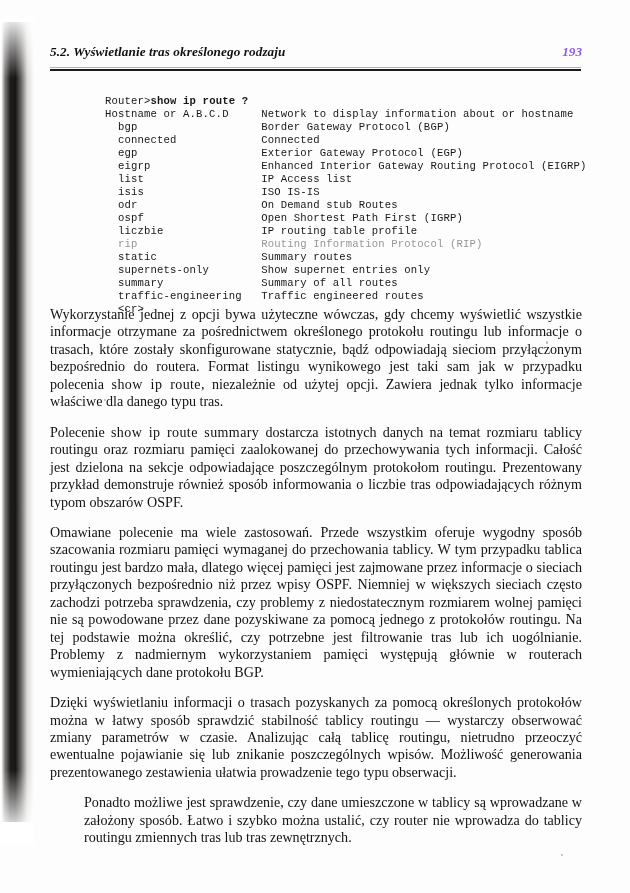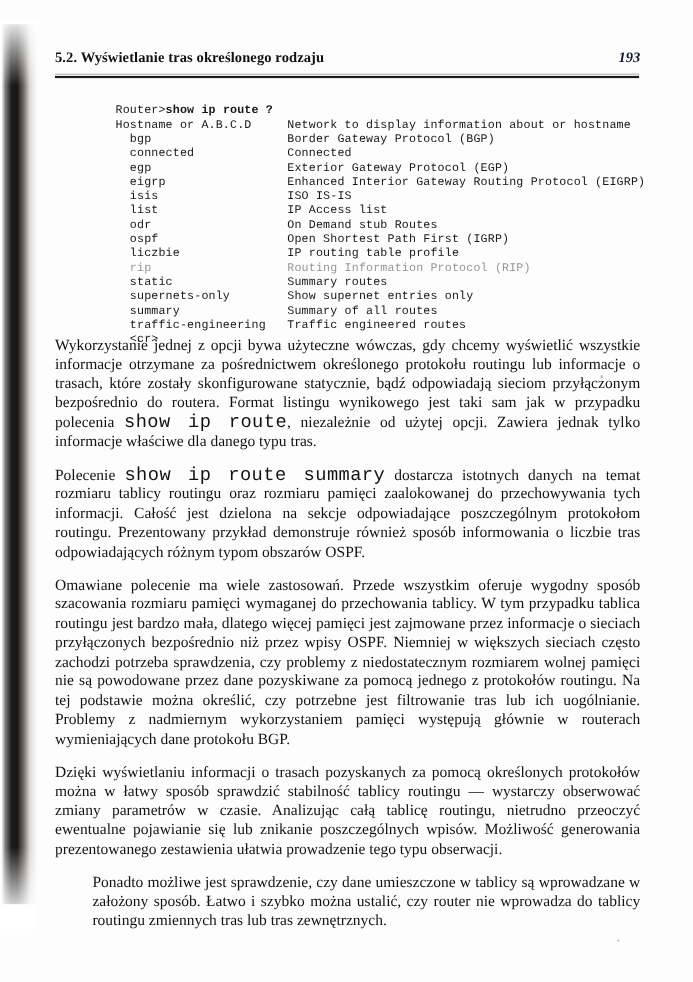--- a/index.html
+++ b/index.html
@@ -82,31 +82,32 @@
     position: absolute;
     left: 0;
     top: 44px;
     width: 532px;
     display: flex;
     align-items: baseline;
     justify-content: space-between;
   }
   .running-head .rh-title {
     font-family: "Liberation Serif", serif;
+    font-style: italic;
     font-weight: bold;
     font-size: 13.2px;
     letter-spacing: 0.1px;
     color: #111;
   }
   .running-head .rh-page {
     font-family: "Liberation Serif", serif;
     font-style: italic;
     font-weight: bold;
     font-size: 13.2px;
-    color: #0f172a;
+    color: #8b5cf6;
   }
   .head-rule {
     position: absolute;
     left: 0;
     top: 69px;
     width: 531px;
     height: 2px;
     background: #1c1c1c;
   }
   .head-rule::after {
@@ -147,22 +148,22 @@
     font-family: "Liberation Serif", serif;
     font-size: 14.1px;
     line-height: 17.45px;
     text-align: justify;
     color: #121212;
     hyphens: manual;
   }
   .body-text p { margin: 0 0 13px 0; }
   .body-text p:last-child { margin-bottom: 0; margin-left: 34px; }
   .mono {
-    font-family: Liberation Mono, monospace;
-    font-size: 17px;
+    font-family: Liberation Serif, serif;
+    font-size: 14px;
     letter-spacing: 0.4px;
   }
 </style>
 </head>
 <body>
 
 <div class="page-scan"></div>
 <div class="binding-shadow"></div>
 <div class="binding-shadow fade-top"></div>
 <div class="binding-shadow fade-bottom"></div>
@@ -177,22 +178,22 @@
     <span class="rh-page">193</span>
   </div>
   <div class="head-rule"></div>
 
   <pre class="listing" id="listing"><span class="row"><span>Router&gt;</span><b>show ip route ?</b>
 </span><span class="row"><span>Hostname or A.B.C.D     </span><span>Network to display information about or hostname</span>
 </span><span class="row"><span>  bgp                   </span><span>Border Gateway Protocol (BGP)</span>
 </span><span class="row"><span>  connected             </span><span>Connected</span>
 </span><span class="row"><span>  egp                   </span><span>Exterior Gateway Protocol (EGP)</span>
 </span><span class="row"><span>  eigrp                 </span><span>Enhanced Interior Gateway Routing Protocol (EIGRP)</span>
+</span><span class="row"><span>  list                  </span><span>IP Access list</span>
 </span><span class="row"><span>  isis                  </span><span>ISO IS-IS</span>
-</span><span class="row"><span>  list                  </span><span>IP Access list</span>
 </span><span class="row"><span>  odr                   </span><span>On Demand stub Routes</span>
 </span><span class="row"><span>  ospf                  </span><span>Open Shortest Path First (IGRP)</span>
 </span><span class="row"><span>  liczbie               </span><span>IP routing table profile</span>
 </span><span class="row faded"><span>  rip                   </span><span>Routing Information Protocol (RIP)</span>
 </span><span class="row"><span>  static                </span><span>Summary routes</span>
 </span><span class="row"><span>  supernets-only        </span><span>Show supernet entries only</span>
 </span><span class="row"><span>  summary               </span><span>Summary of all routes</span>
 </span><span class="row"><span>  traffic-engineering   </span><span>Traffic engineered routes</span>
 </span><span class="row"><span>  &lt;cr&gt;</span>
 </span></pre>

